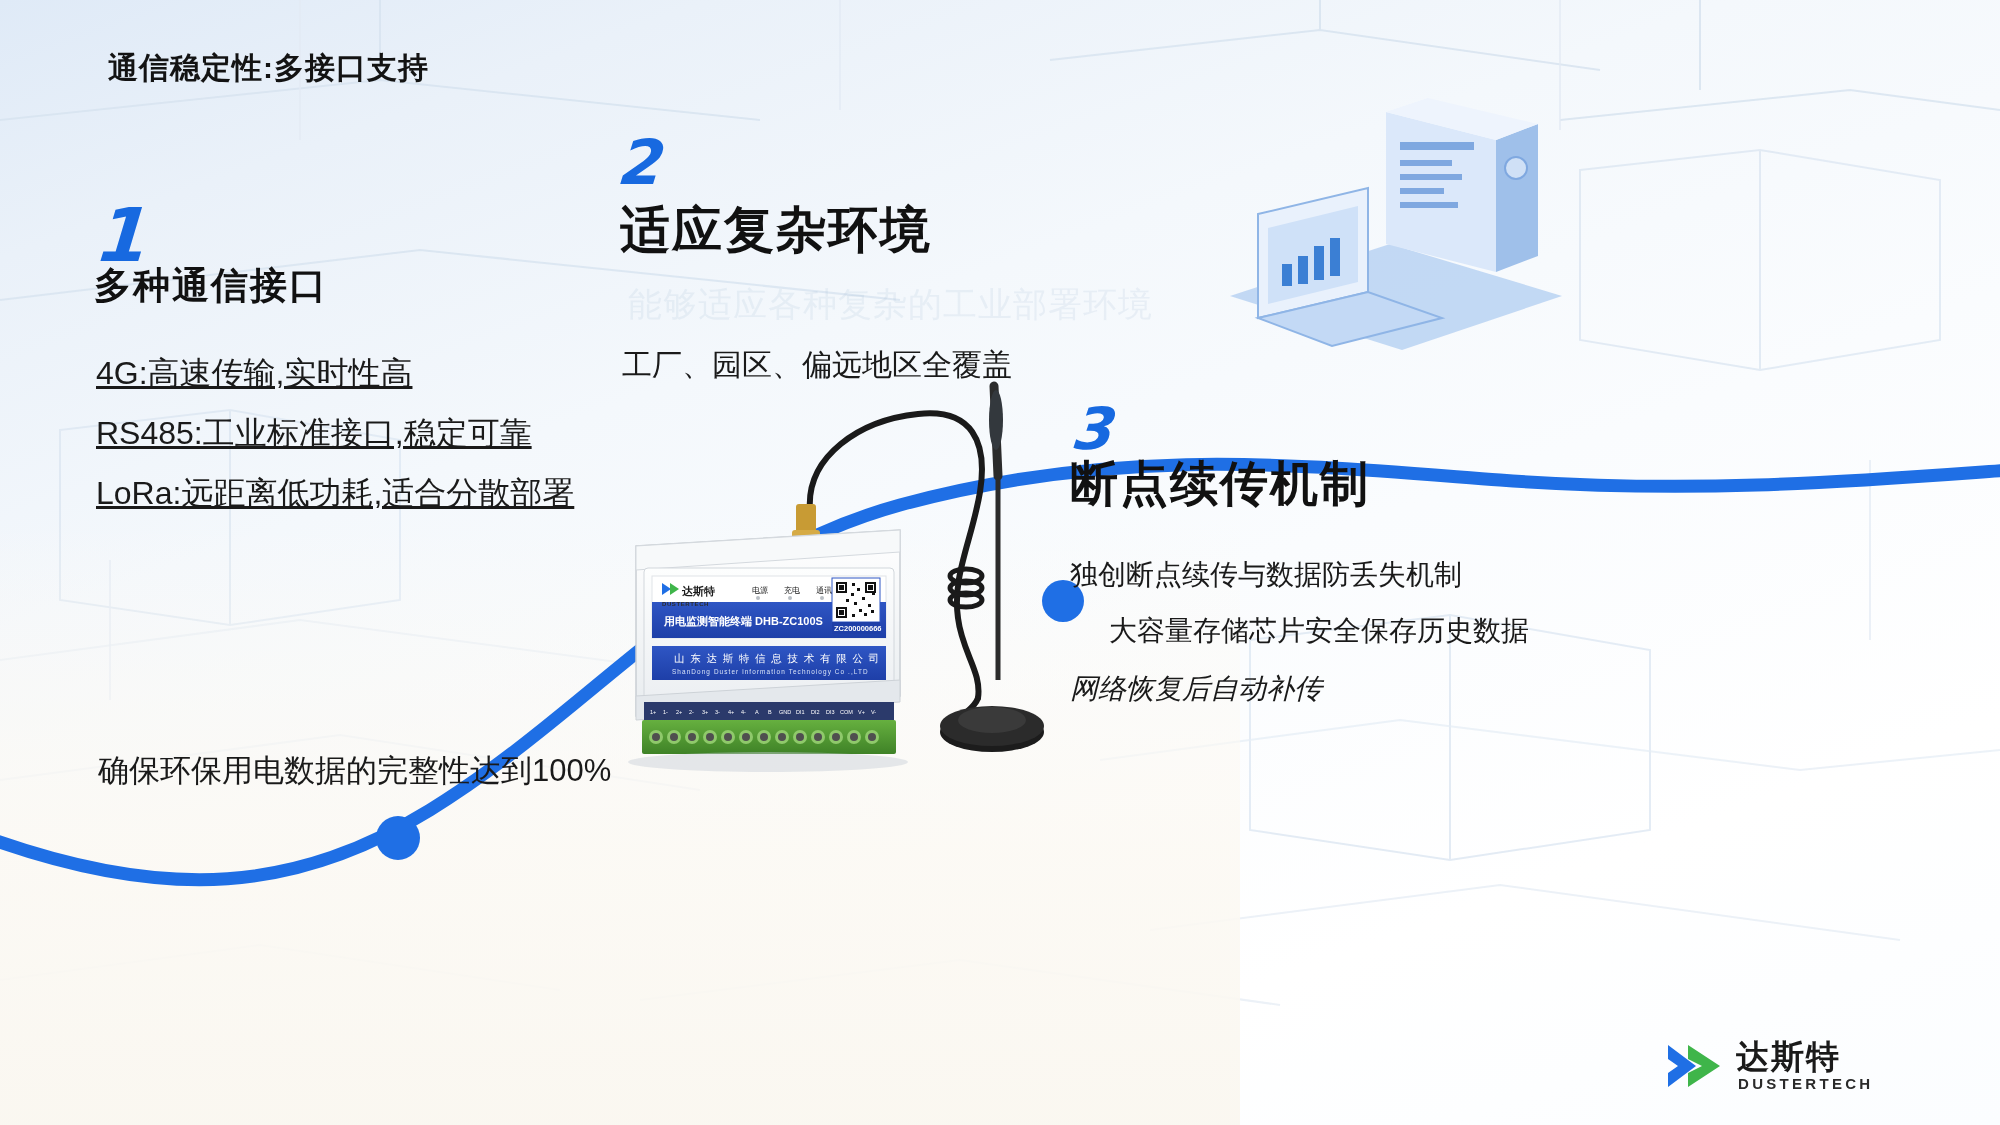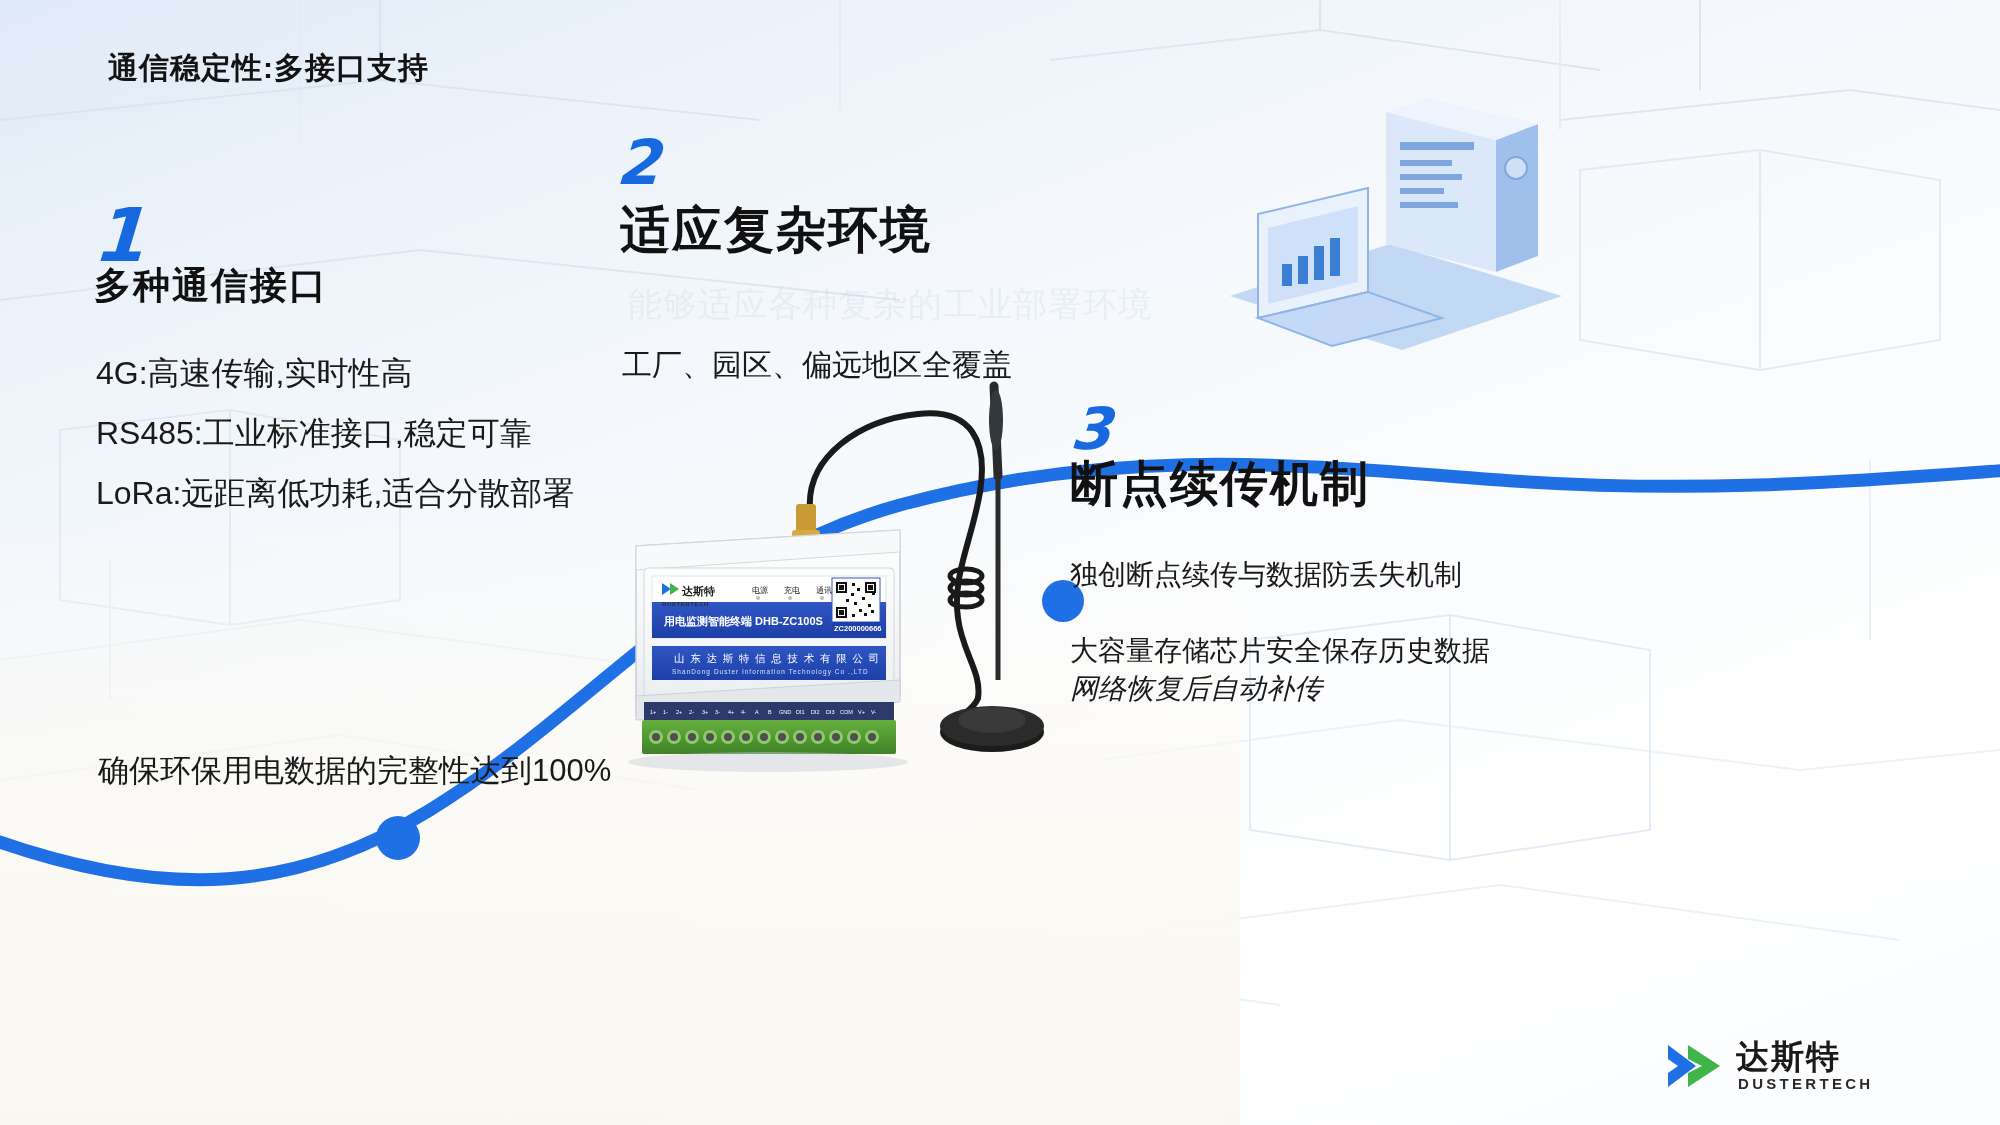--- a/index.html
+++ b/index.html
@@ -40,32 +40,32 @@
     position:absolute;font-weight:bold;color:#111111;
     white-space:nowrap;line-height:1;
   }
   .body-line{
     position:absolute;color:#1a1a1a;white-space:nowrap;
     font-weight:400;
   }
 
   #num1{left:100px;top:198px;font-size:74px;font-style:italic;transform:skewX(-6deg);}
   #head1{left:94px;top:267px;font-size:37px;letter-spacing:2px;text-align:center;}
-  .s1l{left:96px;font-size:32px;}
+  .s1l{left:96px;font-size:32px;text-decoration:underline;}
   #s1a{top:352px;} #s1b{top:412px;} #s1c{top:472px;} #s1d{top:534px;}
   #s1foot{left:98px;top:750px;font-size:31px;}
 
   #num2{left:622px;top:132px;font-size:62px;font-style:italic;transform:skewX(-6deg);}
   #head2{left:620px;top:205px;font-size:50px;letter-spacing:2px;}
   #s2a{left:622px;top:345px;font-size:30px;}
 
   #num3{left:1076px;top:400px;font-size:58px;font-style:italic;transform:skewX(-8deg);}
   #head3{left:1070px;top:460px;font-size:48px;letter-spacing:2px;}
   .s3l{left:1070px;font-size:28px;}
-  #s3a{top:556px;} #s3b{top:632px;} #s3c{top:670px;font-style:italic;}
+  #s3a{top:556px;} #s3b{top:612px;margin-left:39px;} #s3c{top:670px;font-style:italic;}
 
   
   .ghost{
     position:absolute;left:612px;top:282px;
     font-size:34px;color:rgba(150,175,205,.14);
     white-space:nowrap;font-weight:400;letter-spacing:1px;margin-left:16px;
   }
 
   
   .illus{position:absolute;left:1190px;top:96px;width:390px;height:260px;}

